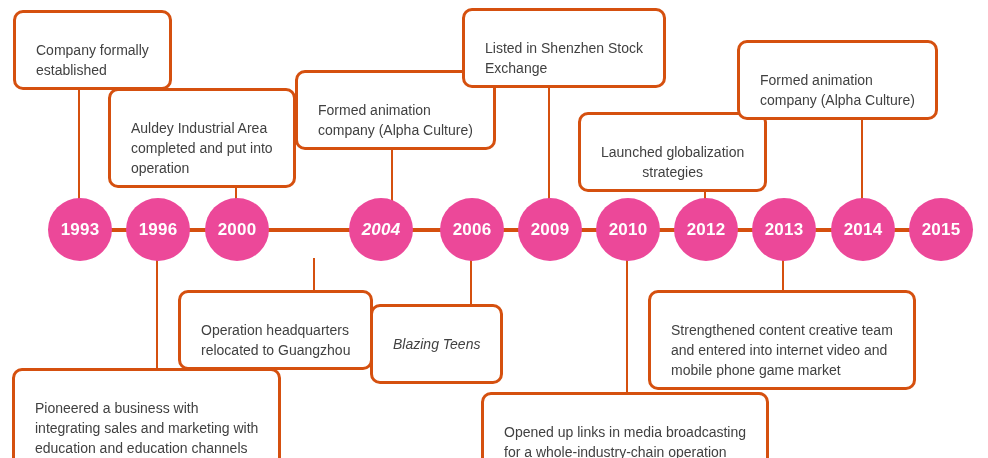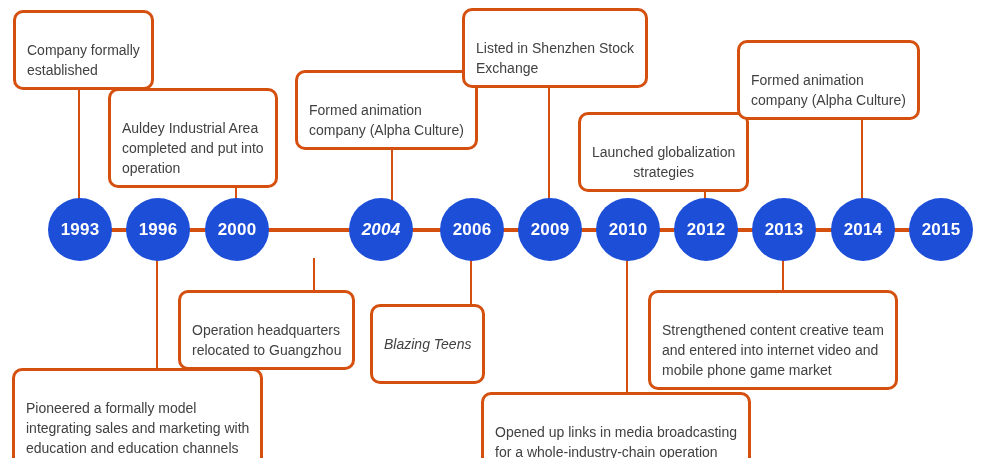--- a/index.html
+++ b/index.html
@@ -32,37 +32,37 @@
     background: #D5500F;
     z-index: 1;
   }
   
   .year {
     position: absolute;
     top: 198px;
     width: 64px;
     height: 63px;
     border-radius: 50%;
-    background: #1d4ed8;
+    background: #ec4899;
     color: #ffffff;
     font-size: 17px;
     font-weight: bold;
     display: flex;
     align-items: center;
     justify-content: center;
     z-index: 3;
     letter-spacing: 0.2px;
   }
   
   .callout {
     position: absolute;
     background: #ffffff;
     border: 3px solid #D5500F;
     border-radius: 10px;
-    padding: 7px 11px;
+    padding: 7px 20px;
     color: #414141;
     font-size: 14px;
     line-height: 20px;
     white-space: pre-line;
     width: max-content;
     max-width: 260px;
     z-index: 2;
   }
   .callout em {
     display: block;
@@ -113,21 +113,21 @@
   <div class="callout" style="left:737px; top:40px;">
     <span>Formed animation
 company (Alpha Culture)</span>
   </div>
 
   <div class="callout" style="left:178px; top:290px;">
     <span>Operation headquarters
 relocated to Guangzhou</span>
   </div>
   <div class="callout" style="left:12px;  top:368px;">
-    <span>Pioneered a formally model
+    <span>Pioneered a business with
 integrating sales and marketing with
 education and education channels</span>
   </div>
   <div class="callout" style="left:370px; top:304px;">
     <em>Blazing Teens</em>
   </div>
   <div class="callout" style="left:481px; top:392px;">
     <span>Opened up links in media broadcasting
 for a whole-industry-chain operation</span>
   </div>

